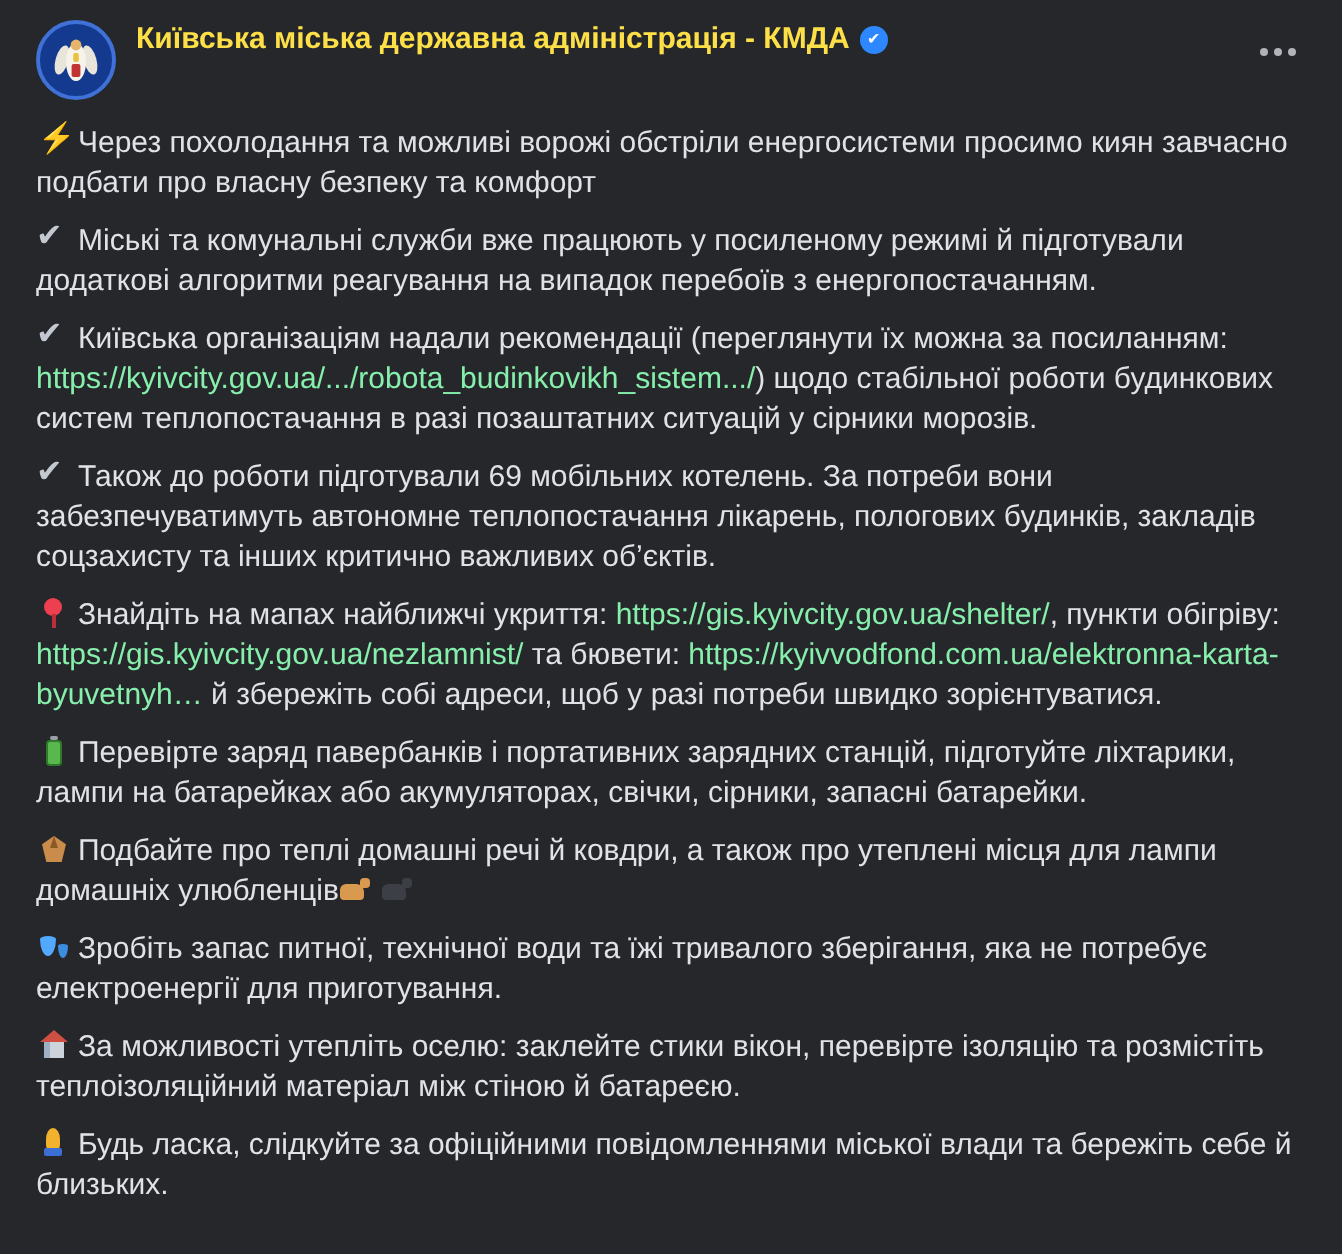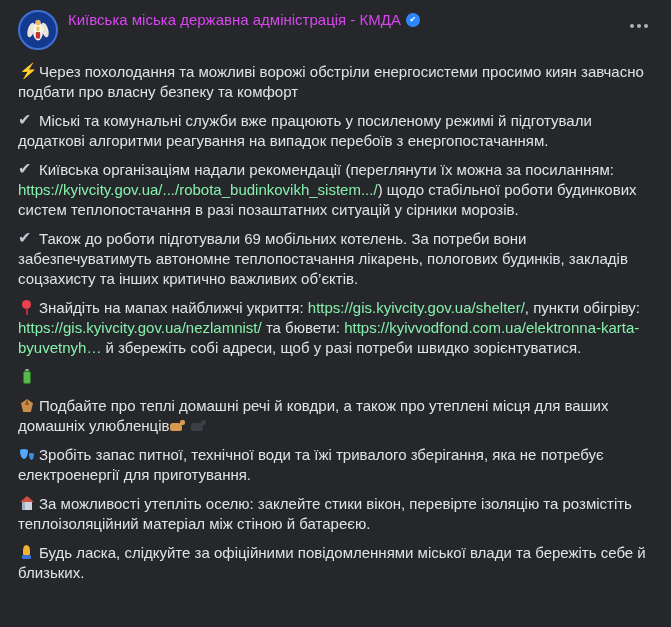--- a/index.html
+++ b/index.html
@@ -8,21 +8,21 @@
     background:#26272b;
     font-family:"Liberation Sans", sans-serif;
     -webkit-font-smoothing:antialiased;
   }
   .card{width:100%;height:100%;}
   
   .header{display:flex;align-items:flex-start;padding:10px 16px 6px 18px;position:relative;}
   .avatar{width:40px;height:40px;border-radius:50%;flex:0 0 40px;cursor:pointer;}
   .hmeta{margin-left:10px;padding-top:1px;min-width:0;}
   .name-row{display:flex;align-items:center;gap:5px;}
-  .pname{font-size:15px;font-weight:400;color:#d946ef;cursor:pointer;white-space:nowrap;}
+  .pname{font-size:15px;font-weight:700;color:#fde047;cursor:pointer;white-space:nowrap;}
   .vbadge{width:14px;height:14px;border-radius:50%;background:#2d88ff;display:inline-flex;align-items:center;justify-content:center;flex:0 0 14px;}
   .vbadge::before{content:"✔";font-size:8px;line-height:1;color:#fff;}
   .sub{display:flex;align-items:center;gap:5px;margin-top:4px;font-size:13px;color:#b0b3b8;}
   .sub .ts{cursor:pointer;}
   .gear{font-size:14px;line-height:1;color:#b0b3b8;}
   .more{position:absolute;right:16px;top:14px;width:32px;height:24px;display:flex;align-items:center;justify-content:center;cursor:pointer;border-radius:4px;}
   .dots{width:4px;height:4px;border-radius:50%;background:#b0b3b8;box-shadow:7px 0 0 #b0b3b8,14px 0 0 #b0b3b8;display:block;margin-right:14px;}
   
   .body{padding:6px 18px 10px 18px;font-size:15px;line-height:20px;color:#e0e2e7;}
   .para{margin:0 0 9px 0;}
@@ -76,19 +76,19 @@
     <div class="more">
       <span class="dots"></span>
     </div>
   </div>
   <div class="body">
       <div class="para"><span class="emj emj-lightning" title="⚡"></span><span>Через похолодання та можливі ворожі обстріли енергосистеми просимо киян завчасно подбати про власну безпеку та комфорт</span></div>
       <div class="para"><span class="emj emj-check" title="✔️"></span><span>Міські та комунальні служби вже працюють у посиленому режимі й підготували додаткові алгоритми реагування на випадок перебоїв з енергопостачанням.</span></div>
       <div class="para"><span class="emj emj-check" title="✔️"></span><span>Київська організаціям надали рекомендації (переглянути їх можна за посиланням: </span><a href="#" class="plink">https://kyivcity.gov.ua/.../robota_budinkovikh_sistem.../</a><span>) щодо стабільної роботи будинкових систем теплопостачання в разі позаштатних ситуацій у сірники морозів.</span></div>
       <div class="para"><span class="emj emj-check" title="✔️"></span><span>Також до роботи підготували 69 мобільних котелень. За потреби вони забезпечуватимуть автономне теплопостачання лікарень, пологових будинків, закладів соцзахисту та інших критично важливих об’єктів.</span></div>
       <div class="para"><span class="emj emj-pin" title="📍"></span><span>Знайдіть на мапах найближчі укриття: </span><a href="#" class="plink">https://gis.kyivcity.gov.ua/shelter/</a><span>, пункти обігріву: </span><a href="#" class="plink">https://gis.kyivcity.gov.ua/nezlamnist/</a><span> та бювети: </span><a href="#" class="plink">https://kyivvodfond.com.ua/elektronna-karta-byuvetnyh…</a><span> й збережіть собі адреси, щоб у разі потреби швидко зорієнтуватися.</span></div>
-      <div class="para"><span class="emj emj-battery" title="🔋"></span></div>
-      <div class="para"><span class="emj emj-coat" title="🧥"></span><span>Подбайте про теплі домашні речі й ковдри, а також про утеплені місця для ваших домашніх улюбленців</span><span class="emj emj-dog" title="🐕"></span><span class="emj emj-black-cat" title="🐈‍⬛"></span></div>
+      <div class="para"><span class="emj emj-battery" title="🔋"></span><span>Перевірте заряд павербанків і портативних зарядних станцій, підготуйте ліхтарики, лампи на батарейках або акумуляторах, свічки, сірники, запасні батарейки.</span></div>
+      <div class="para"><span class="emj emj-coat" title="🧥"></span><span>Подбайте про теплі домашні речі й ковдри, а також про утеплені місця для лампи домашніх улюбленців</span><span class="emj emj-dog" title="🐕"></span><span class="emj emj-black-cat" title="🐈‍⬛"></span></div>
       <div class="para"><span class="emj emj-droplets" title="💦"></span><span>Зробіть запас питної, технічної води та їжі тривалого зберігання, яка не потребує електроенергії для приготування.</span></div>
       <div class="para"><span class="emj emj-house" title="🏠"></span><span>За можливості утепліть оселю: заклейте стики вікон, перевірте ізоляцію та розмістіть теплоізоляційний матеріал між стіною й батареєю.</span></div>
       <div class="para"><span class="emj emj-pray" title="🙏"></span><span>Будь ласка, слідкуйте за офіційними повідомленнями міської влади та бережіть себе й близьких.</span></div>
     </div>
 </div>
 
 </body></html>

